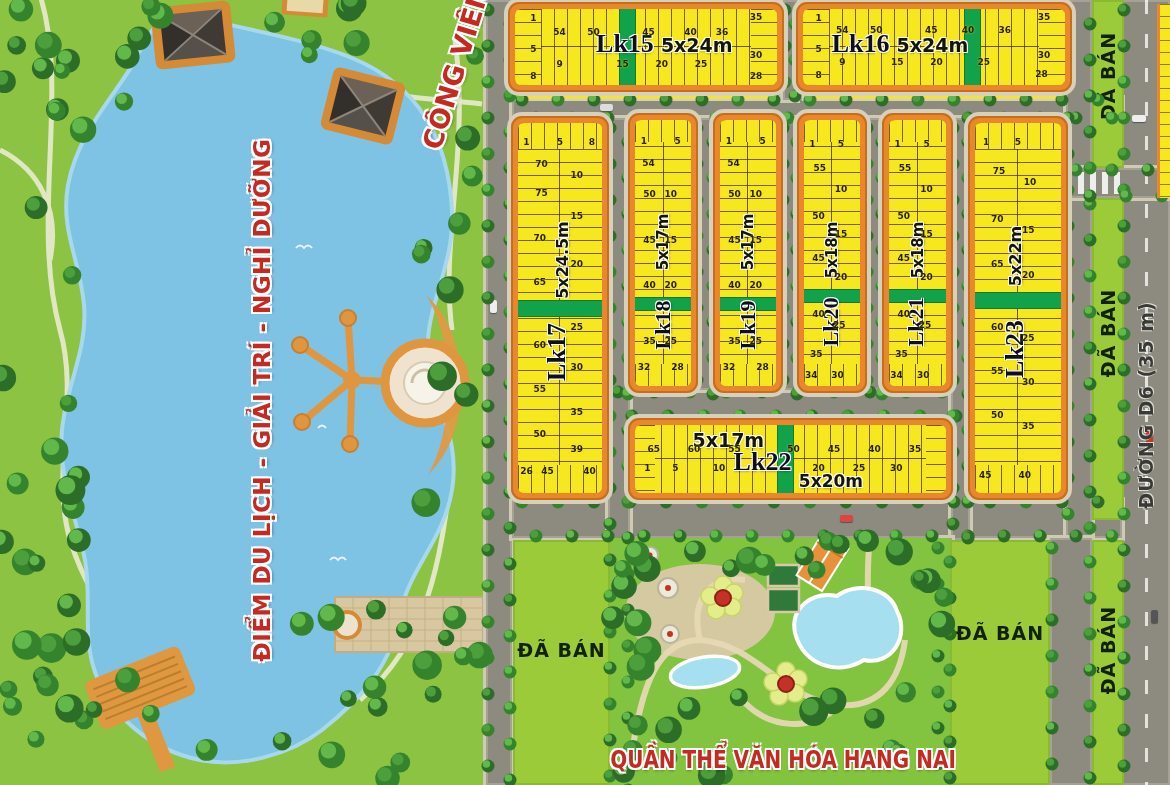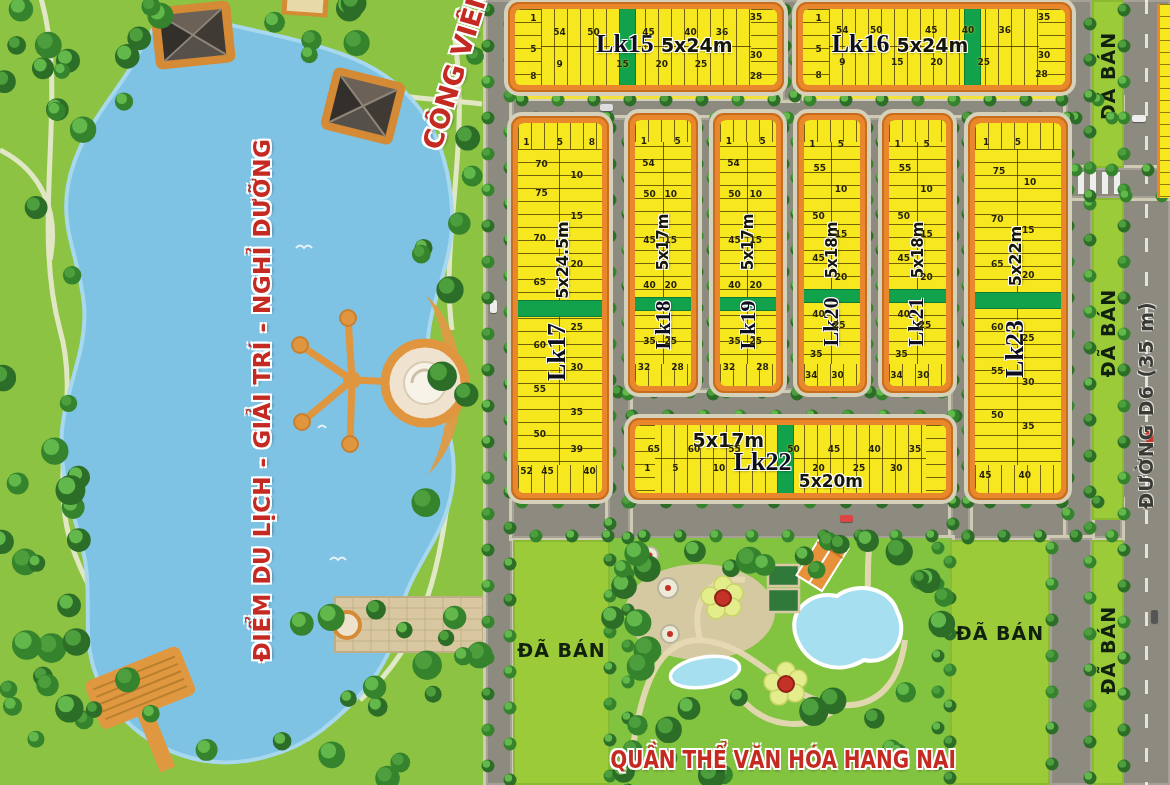--- a/index.html
+++ b/index.html
@@ -359,21 +359,21 @@
           <span class="num" style="left: 26%; top: 31%;">70</span>
           <span class="num" style="left: 70%; top: 38%;">20</span>
           <span class="num" style="left: 26%; top: 43%;">65</span>
           <span class="num" style="left: 70%; top: 55%;">25</span>
           <span class="num" style="left: 26%; top: 60%;">60</span>
           <span class="num" style="left: 70%; top: 66%;">30</span>
           <span class="num" style="left: 26%; top: 72%;">55</span>
           <span class="num" style="left: 70%; top: 78%;">35</span>
           <span class="num" style="left: 26%; top: 84%;">50</span>
           <span class="num" style="left: 70%; top: 88%;">39</span>
-          <span class="num" style="left: 10%; top: 94%;">52</span>
+          <span class="num" style="left: 10%; top: 94%;">26</span>
           <span class="num" style="left: 35%; top: 94%;">45</span>
           <span class="num" style="left: 85%; top: 94%;">40</span>
         </div>
     </div>
   </div>
 
   <div class="block" style="left:628px;top:113px;width:70px;height:280px">
     <div class="inner">
         <div class="lots-v"></div>
       <div class="band top" style="height:22px"></div>

